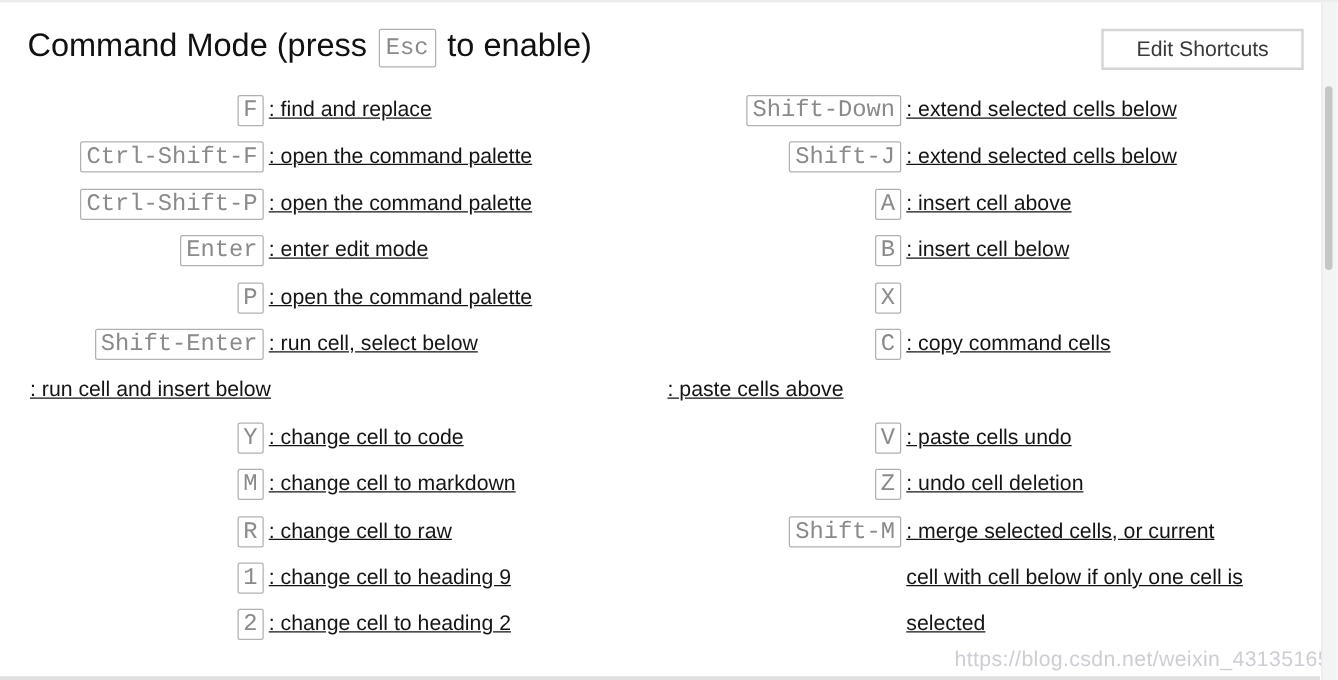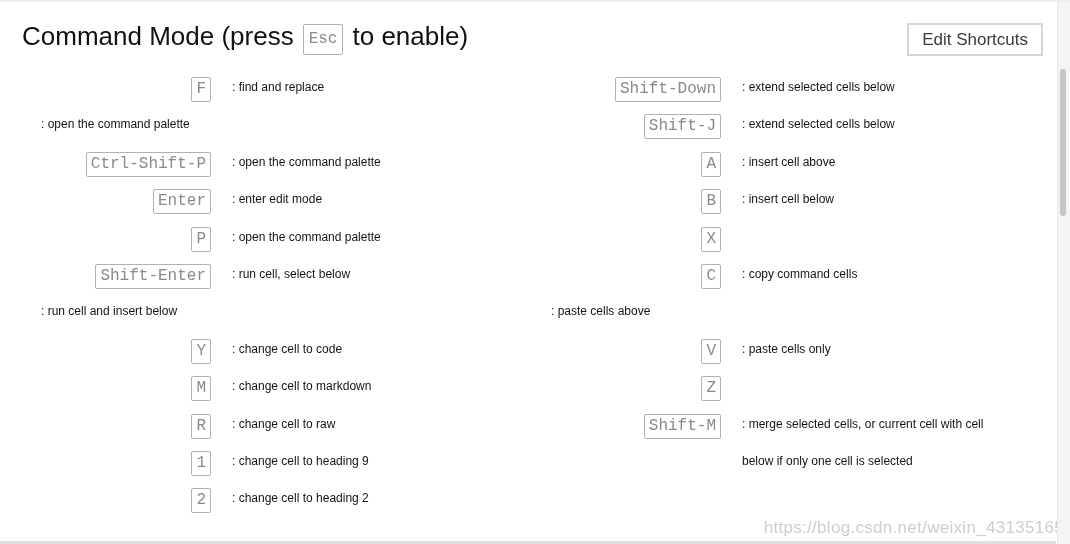--- a/index.html
+++ b/index.html
@@ -12,38 +12,38 @@
   body{
     width:1070px;height:544px;position:relative;overflow:hidden;background:#fff;
     font-family:"Liberation Sans", sans-serif;color:var(--text);
     border-top:2px solid var(--top-line);box-sizing:border-box;
   }
   .header{display:flex;justify-content:space-between;align-items:flex-start;padding:17px 27px 0 22px;}
   .title{font-size:26px;font-weight:400;color:#111;margin:0;line-height:34px;white-space:nowrap;}
   .kbd{
     font-family:"Liberation Mono","DejaVu Sans Mono",monospace;
     display:inline-block;border:1px solid var(--kbd-border);border-radius:2px;
-    background:#fff;color:var(--kbd-text);font-size:16px;line-height:19px;padding:2px 4px;
+    background:#fff;color:var(--kbd-text);font-size:19px;line-height:19px;padding:2px 4px;
   }
   .kbd-title{padding:5px 5px;margin:0 9px;vertical-align:2px;}
   .edit-btn{
     font-family:inherit;font-size:17px;color:var(--button-text);background:#fff;
-    border:2px solid var(--button-border);padding:4px 13px;margin-top:4px;cursor:pointer;border-radius:0;
+    border:2px solid var(--button-border);padding:4px 26px;margin-top:4px;cursor:pointer;border-radius:0;
     line-height:21px;
   }
   .columns{display:flex;margin-top:13px;padding-left:20px;}
   .col{width:510px;flex:0 0 510px;}
   .shortcut-row{display:flex;}
   .key-area{
     flex:0 0 191px;width:191px;text-align:right;line-height:37.4px;
     white-space:nowrap;font-size:17.5px;color:#111;
   }
   .descr{
-    flex:1 1 auto;min-width:0;max-width:272px;margin-left:21px;
-    line-height:37.4px;font-size:12px;color:var(--text);
+    flex:1 1 auto;min-width:0;max-width:272px;margin-left:4px;
+    line-height:37.4px;font-size:17px;color:var(--text);text-decoration:underline;
   }
   .watermark{position:absolute;right:6px;bottom:6px;font-size:17px;color:var(--watermark);letter-spacing:.3px;pointer-events:none;}
   .bottom-strip{position:absolute;left:0;bottom:0;width:1056px;height:3px;background:var(--bottom-strip);}
   .scrollbar{
     position:absolute;top:0;right:0;width:13px;height:544px;background:var(--scrollbar-track);
     border-left:1px solid #e9e9e9;box-sizing:border-box;
   }
   .scroll-thumb{position:absolute;top:67px;left:2px;width:6px;height:147px;background:var(--scrollbar-thumb);border-radius:3px;}
 </style>
 </head>
@@ -56,20 +56,21 @@
   <button class="edit-btn">Edit Shortcuts</button>
 </div>
 
 <div class="columns">
   <div class="col" id="col-left">
       <div class="shortcut-row">
         <div class="key-area"><kbd class="kbd">F</kbd></div>
         <div class="descr">: find and replace</div>
       </div>
       <div class="shortcut-row">
+        <div class="key-area"><kbd class="kbd">Ctrl-Shift-F</kbd></div>
         <div class="descr">: open the command palette</div>
       </div>
       <div class="shortcut-row">
         <div class="key-area"><kbd class="kbd">Ctrl-Shift-P</kbd></div>
         <div class="descr">: open the command palette</div>
       </div>
       <div class="shortcut-row">
         <div class="key-area"><kbd class="kbd">Enter</kbd></div>
         <div class="descr">: enter edit mode</div>
       </div>
@@ -127,24 +128,25 @@
       </div>
       <div class="shortcut-row">
         <div class="key-area"><kbd class="kbd">C</kbd></div>
         <div class="descr">: copy command cells</div>
       </div>
       <div class="shortcut-row">
         <div class="descr">: paste cells above</div>
       </div>
       <div class="shortcut-row">
         <div class="key-area"><kbd class="kbd">V</kbd></div>
-        <div class="descr">: paste cells only</div>
+        <div class="descr">: paste cells undo</div>
       </div>
       <div class="shortcut-row">
         <div class="key-area"><kbd class="kbd">Z</kbd></div>
+        <div class="descr">: undo cell deletion</div>
       </div>
       <div class="shortcut-row">
         <div class="key-area"><kbd class="kbd">Shift-M</kbd></div>
         <div class="descr">: merge selected cells, or current cell with cell below if only one cell is selected</div>
       </div>
     </div>
 </div>
 
 <div class="watermark">https://blog.csdn.net/weixin_43135165</div>
 <div class="bottom-strip"></div>

